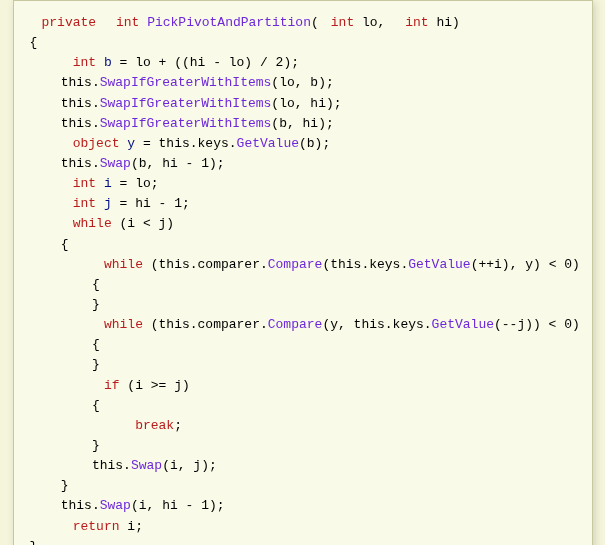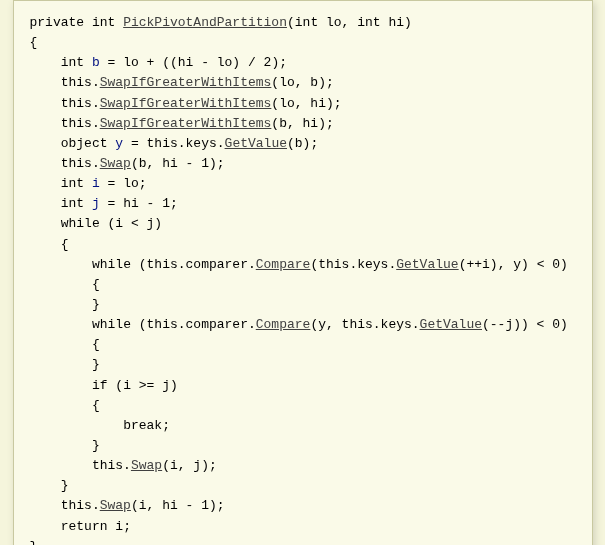--- a/index.html
+++ b/index.html
@@ -25,22 +25,22 @@
       padding: 12px 16px 16px 16px;
     }
 
     .code-block {
       font-family: 'Courier New', Courier, monospace;
       font-size: 13px;
       line-height: 1.55;
       white-space: pre;
     }
 
-    .kw { color: #000000; font-weight: normal; }
-    .method { color: #404040; text-decoration: underline; }
+    .kw { color: #b91c1c; font-weight: normal; margin-left: 12px; }
+    .method { color: #6d28d9; }
     .normal { color: #000000; }
     .var { color: #001080; }
   </style>
 </head>
 <body>
 
 <div class="code-window">
   <div class="code-block" id="code-container"><div><span class="kw">private</span><span class="normal"> </span><span class="kw">int</span><span class="normal"> </span><span class="method">PickPivotAndPartition</span><span class="normal">(</span><span class="kw">int</span><span class="normal"> lo, </span><span class="kw">int</span><span class="normal"> hi)</span></div><div><span class="normal">{</span></div><div><span class="normal">    </span><span class="kw">int</span><span class="normal"> </span><span class="var">b</span><span class="normal"> = lo + ((hi - lo) / 2);</span></div><div><span class="normal">    this.</span><span class="method">SwapIfGreaterWithItems</span><span class="normal">(lo, b);</span></div><div><span class="normal">    this.</span><span class="method">SwapIfGreaterWithItems</span><span class="normal">(lo, hi);</span></div><div><span class="normal">    this.</span><span class="method">SwapIfGreaterWithItems</span><span class="normal">(b, hi);</span></div><div><span class="normal">    </span><span class="kw">object</span><span class="normal"> </span><span class="var">y</span><span class="normal"> = this.keys.</span><span class="method">GetValue</span><span class="normal">(b);</span></div><div><span class="normal">    this.</span><span class="method">Swap</span><span class="normal">(b, hi - 1);</span></div><div><span class="normal">    </span><span class="kw">int</span><span class="normal"> </span><span class="var">i</span><span class="normal"> = lo;</span></div><div><span class="normal">    </span><span class="kw">int</span><span class="normal"> </span><span class="var">j</span><span class="normal"> = hi - 1;</span></div><div><span class="normal">    </span><span class="kw">while</span><span class="normal"> (i &lt; j)</span></div><div><span class="normal">    {</span></div><div><span class="normal">        </span><span class="kw">while</span><span class="normal"> (this.comparer.</span><span class="method">Compare</span><span class="normal">(this.keys.</span><span class="method">GetValue</span><span class="normal">(++i), y) &lt; 0)</span></div><div><span class="normal">        {</span></div><div><span class="normal">        }</span></div><div><span class="normal">        </span><span class="kw">while</span><span class="normal"> (this.comparer.</span><span class="method">Compare</span><span class="normal">(y, this.keys.</span><span class="method">GetValue</span><span class="normal">(--j)) &lt; 0)</span></div><div><span class="normal">        {</span></div><div><span class="normal">        }</span></div><div><span class="normal">        </span><span class="kw">if</span><span class="normal"> (i &gt;= j)</span></div><div><span class="normal">        {</span></div><div><span class="normal">            </span><span class="kw">break</span><span class="normal">;</span></div><div><span class="normal">        }</span></div><div><span class="normal">        this.</span><span class="method">Swap</span><span class="normal">(i, j);</span></div><div><span class="normal">    }</span></div><div><span class="normal">    this.</span><span class="method">Swap</span><span class="normal">(i, hi - 1);</span></div><div><span class="normal">    </span><span class="kw">return</span><span class="normal"> i;</span></div><div><span class="normal">}</span></div></div>
 </div>
 

